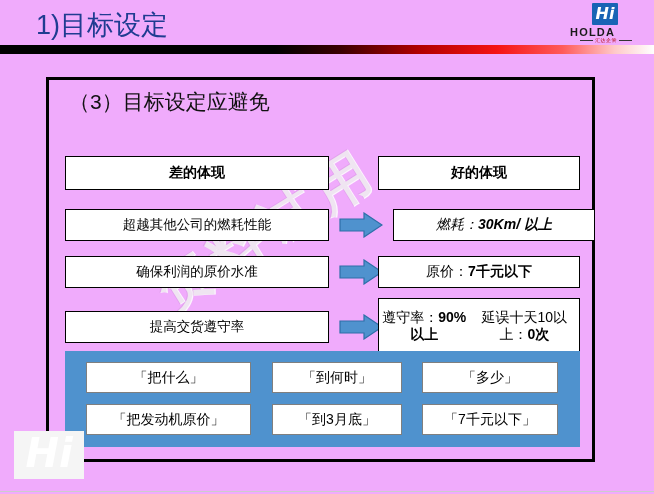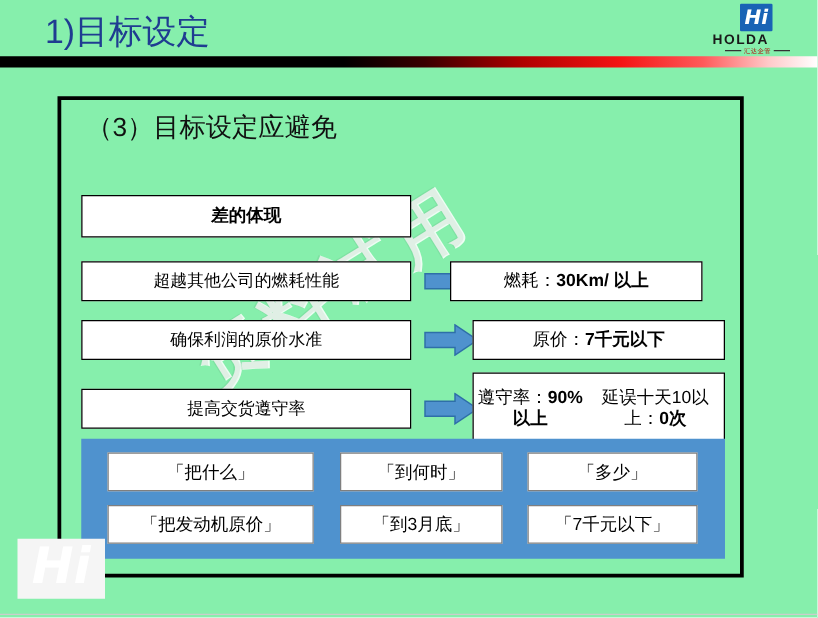--- a/index.html
+++ b/index.html
@@ -14,21 +14,21 @@
     position: relative;
     overflow: hidden;
   }
 
   
   .slide {
     position: absolute;
     left: 0; top: 0;
     width: 654px;
     height: 494px;
-    background: #86efac;
+    background: #f0abfc;
   }
 
   
   .header {
     position: absolute;
     left: 0; top: 0;
     width: 654px;
     height: 56px;
   }
   .slide-title {
@@ -268,28 +268,29 @@
 
   <div class="wm-diagonal">资料试用</div>
 
   <div class="frame">
 
     <div class="frame-title">（3）目标设定应避免</div>
 
     <div class="matrix">
 
       <div class="cell head" style="left:16px; top:48px; width:264px; height:34px;">差的体现</div>
+      <div class="cell head" style="left:329px; top:48px; width:202px; height:34px;">好的体现</div>
 
       <div class="cell" style="left:16px; top:101px; width:264px; height:32px;">超越其他公司的燃耗性能</div>
       <div class="arrow" style="left:290px; top:104px;">
         <svg width="44" height="26" viewBox="0 0 44 26">
           <polygon points="1,7 25,7 25,1 43,13 25,25 25,19 1,19" fill="#4F92CE" stroke="#2E6FA8" stroke-width="1.2"></polygon>
         </svg>
       </div>
-      <div class="cell right-val" style="left:311px; top:101px; width:202px; height:32px;">
+      <div class="cell right-val" style="left:344px; top:101px; width:202px; height:32px;font-style:italic;">
         <span><span>燃耗：</span><span class="b">30Km/ 以上</span></span>
       </div>
 
       <div class="cell" style="left:16px; top:148px; width:264px; height:32px;">确保利润的原价水准</div>
       <div class="arrow" style="left:290px; top:151px;">
         <svg width="44" height="26" viewBox="0 0 44 26">
           <polygon points="1,7 25,7 25,1 43,13 25,25 25,19 1,19" fill="#4F92CE" stroke="#2E6FA8" stroke-width="1.2"></polygon>
         </svg>
       </div>
       <div class="cell right-val" style="left:329px; top:148px; width:202px; height:32px;">

